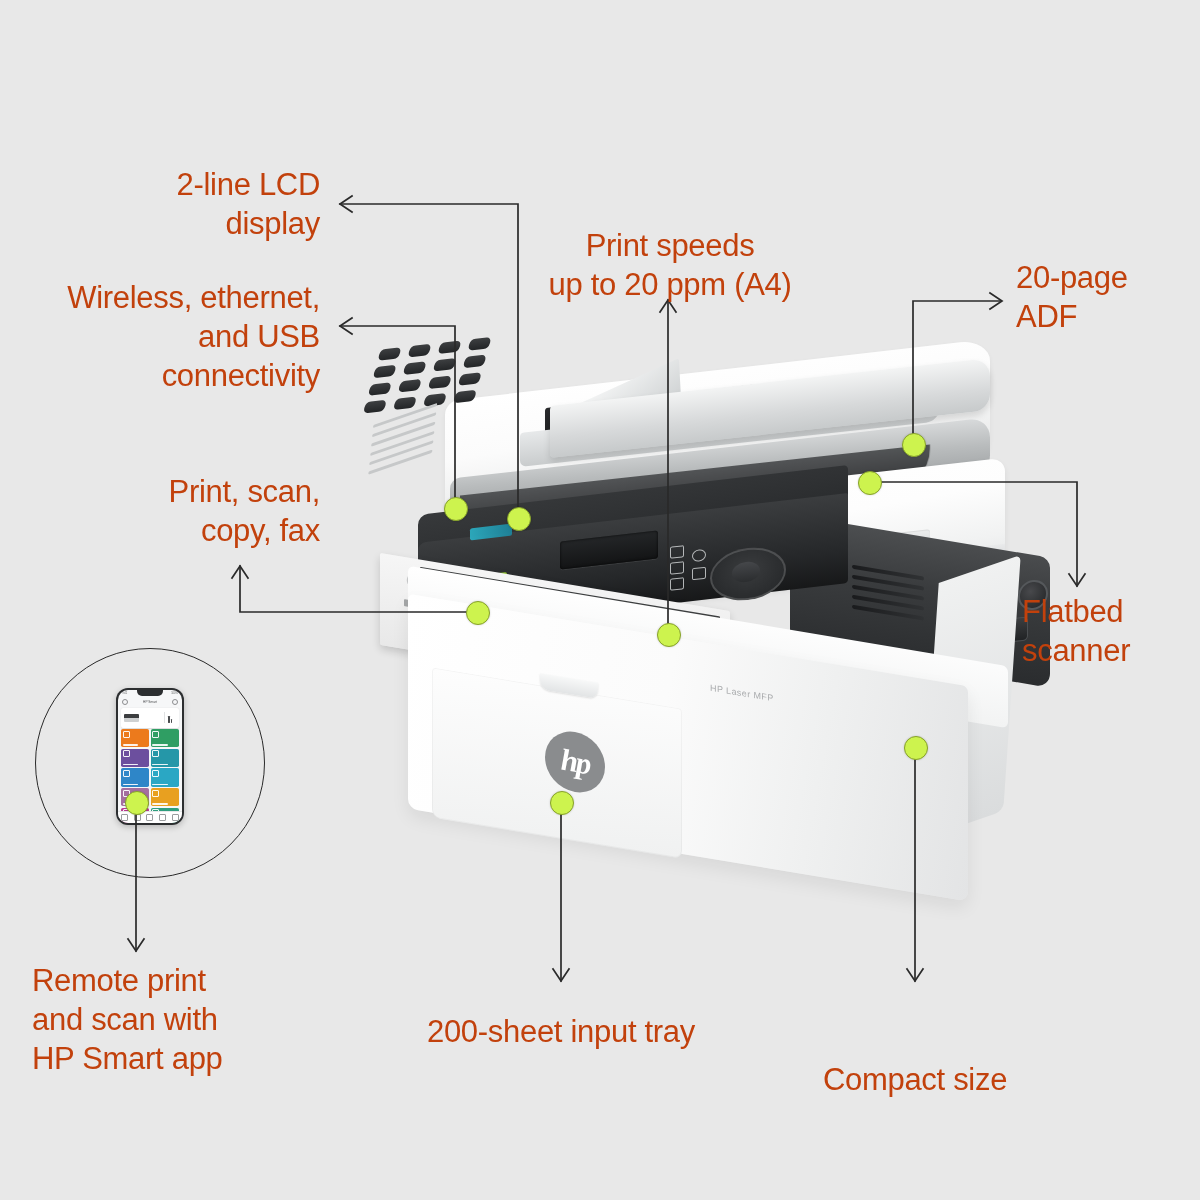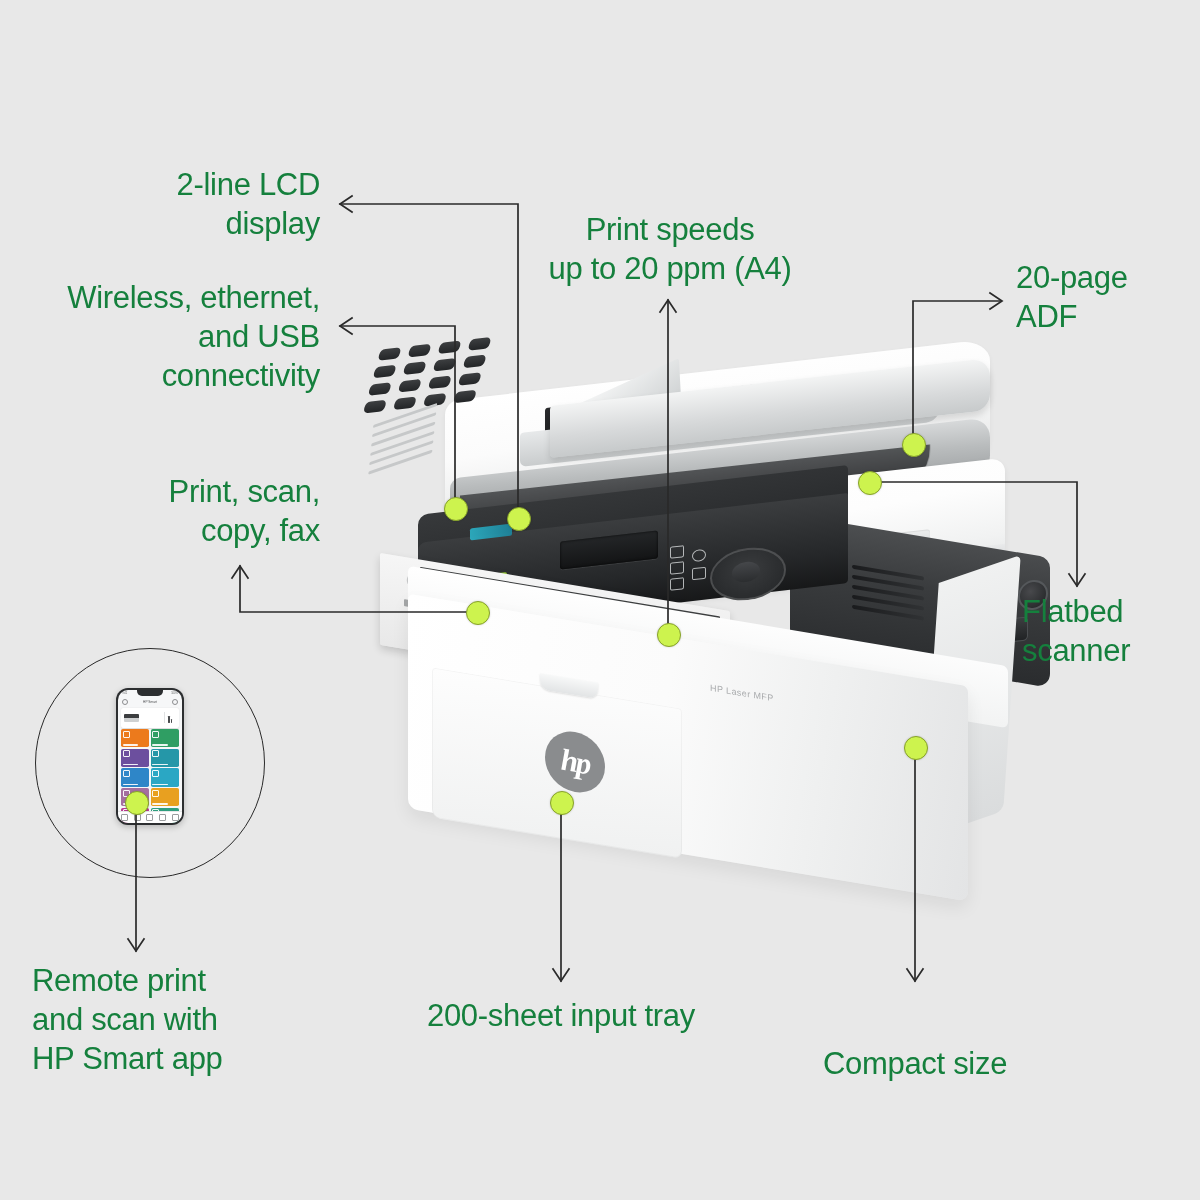--- a/index.html
+++ b/index.html
@@ -8,30 +8,30 @@
     background:#e8e8e8;
     font-family:"Liberation Sans", sans-serif;
     overflow:hidden;
     position:relative;
   }
   #stage{position:absolute;inset:0;}
 
   
   .label{
     position:absolute;
-    color:#15803d;
+    color:#c2410c;
     font-size:31px;
     line-height:39px;
     font-weight:400;
     letter-spacing:-0.3px;
     white-space:pre-line;
   }
   .label.r{text-align:right;}
   .label.l{text-align:left;}
-  .label.c{text-align:center;}
+  .label.c{text-align:center;margin-top:16px;}
 
   
   #overlay{position:absolute;left:0;top:0;width:1200px;height:1200px;pointer-events:none;}
 
   
   #printer{position:absolute;left:370px;top:340px;width:680px;height:560px;}
 
   .pc{position:absolute;}
 
   

